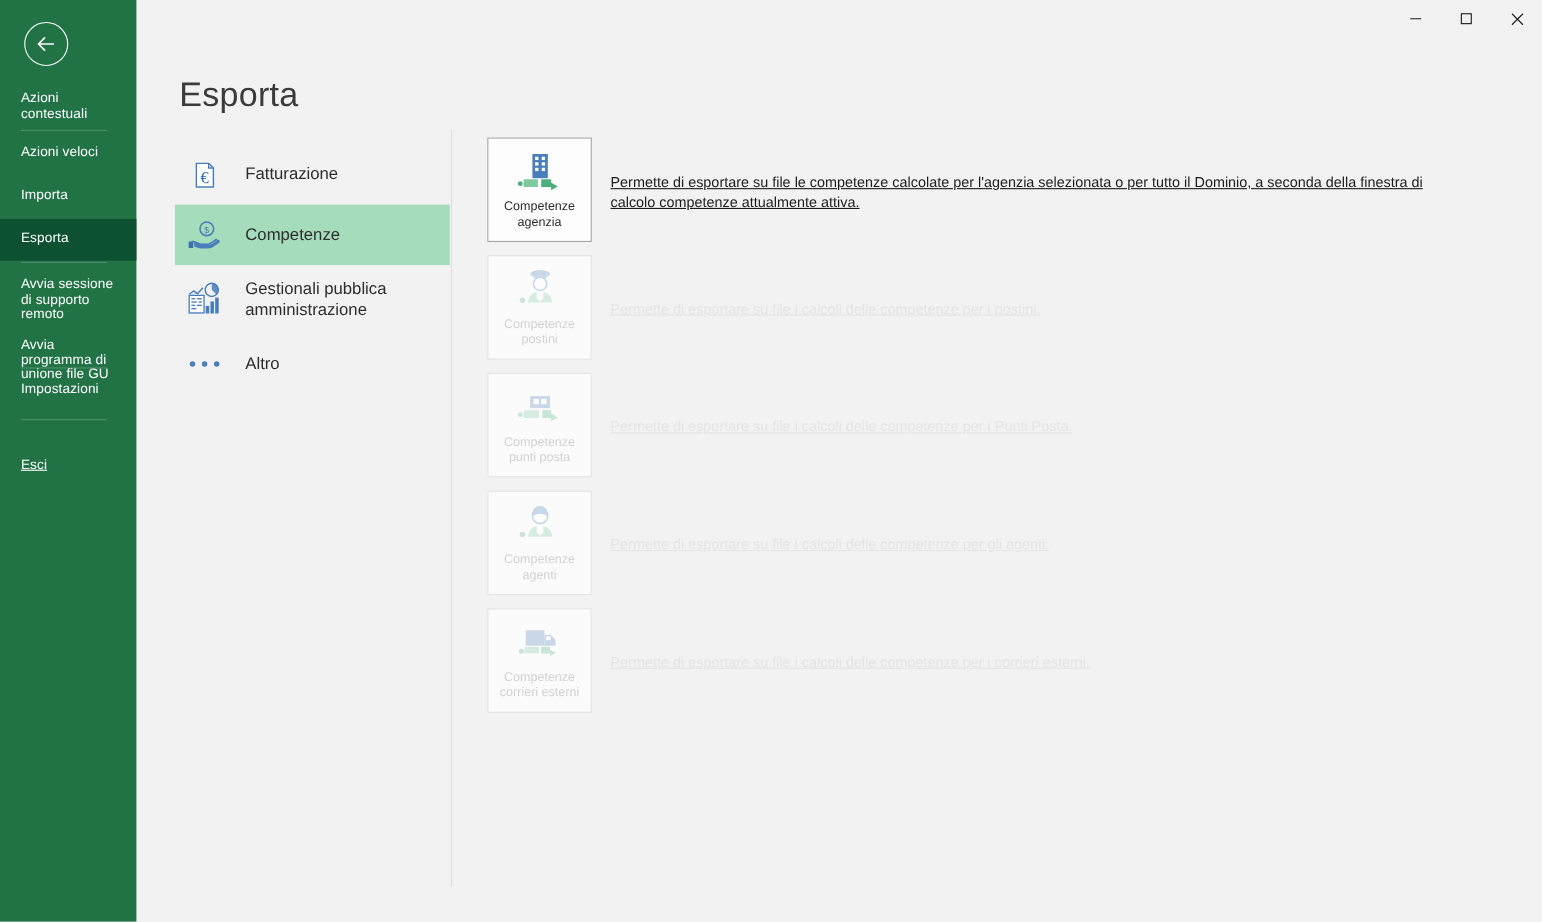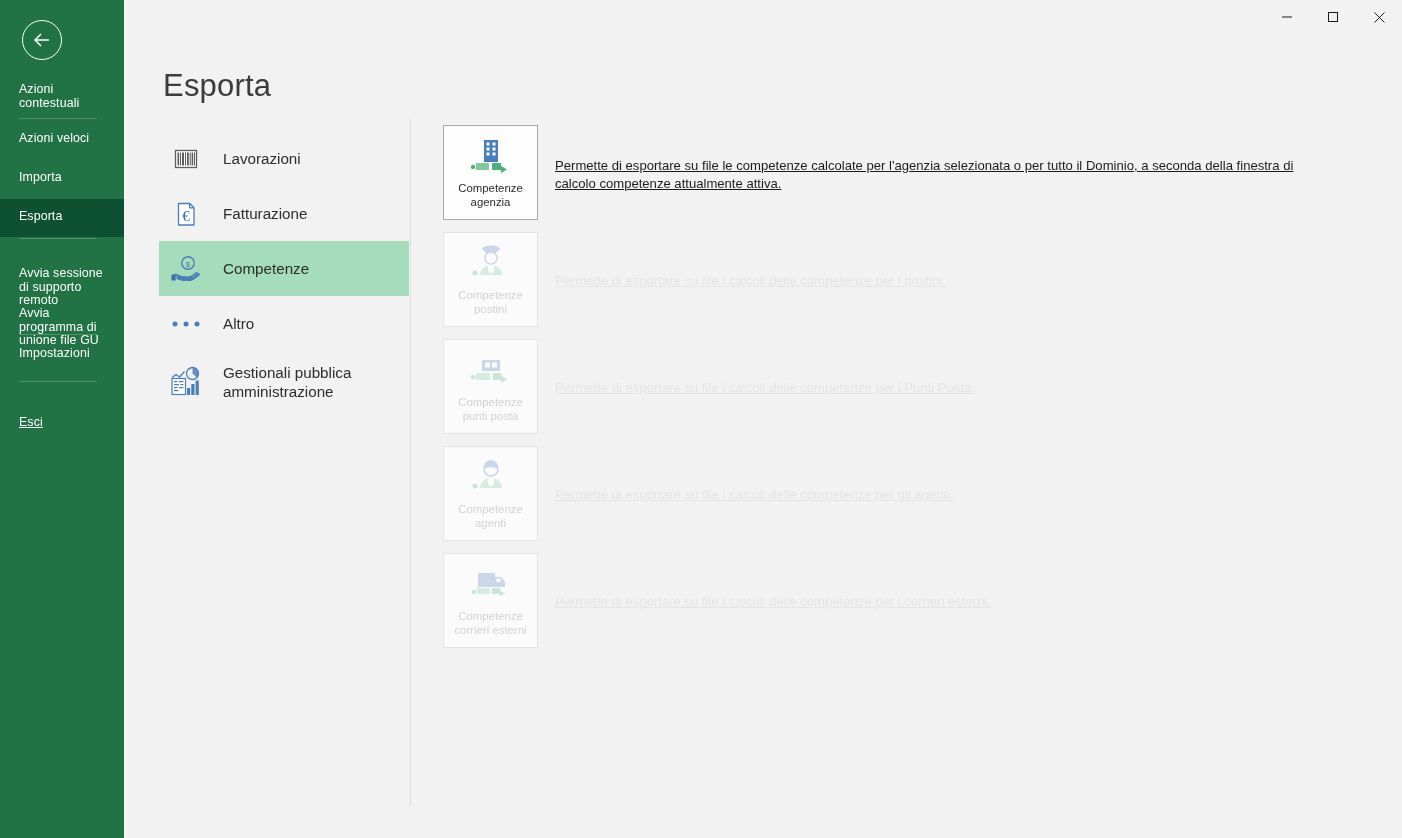--- a/index.html
+++ b/index.html
@@ -214,51 +214,33 @@
 
     <div class="side-sep" style="top:118px"></div>
     <div class="side-sep" style="top:238px"></div>
     <div class="side-sep" style="top:334px"></div>
     <div class="side-sep" style="top:381px"></div>
 
     <div class="side-item" style="top:83px">Azioni contestuali</div>
     <div class="side-item" style="top:132px">Azioni veloci</div>
     <div class="side-item" style="top:171px">Importa</div>
     <div class="side-item" style="top:210px">Esporta</div>
-    <div class="side-item" style="top:267px">Avvia sessione di supporto remoto</div>
+    <div class="side-item" style="top:252px">Avvia sessione di supporto remoto</div>
     <div class="side-item" style="top:307px">Avvia programma di unione file GU</div>
     <div class="side-item" style="top:347px">Impostazioni</div>
     <div class="side-item side-esci" style="top:396px">
       <u>Esci</u>
     </div>
   </div>
 
   <div id="page-title">Esporta</div>
 
   <div id="nav-list">
 
 
-    <div class="nav-item">
-      <span class="nav-icon">
-        <svg width="34" height="34" viewBox="0 0 34 34">
-          <rect x="6.5" y="8.5" width="21" height="17" fill="#ffffff" stroke="#5e5e5e" stroke-width="1.3"></rect>
-          <g fill="#5e5e5e">
-            <rect x="8.5" y="10.5" width="1.6" height="13"></rect>
-            <rect x="11" y="10.5" width="1" height="13"></rect>
-            <rect x="13" y="10.5" width="2" height="13"></rect>
-            <rect x="16" y="10.5" width="1" height="13"></rect>
-            <rect x="18" y="10.5" width="1.8" height="13"></rect>
-            <rect x="20.7" y="10.5" width="1" height="13"></rect>
-            <rect x="22.6" y="10.5" width="1.6" height="13"></rect>
-            <rect x="25" y="10.5" width="1" height="13"></rect>
-          </g>
-        </svg>
-      </span>
-      <span class="nav-label">Lavorazioni</span>
-    </div>
 
     <div class="nav-item">
       <span class="nav-icon">
         <svg width="34" height="34" viewBox="0 0 34 34">
           <path d="M9.5 6.5h11.2l4.3 4.3v17.2H9.5z" fill="#ffffff" stroke="#4a7ebb" stroke-width="1.3" stroke-linejoin="round"></path>
           <path d="M20.7 6.5v4.3h4.3" fill="none" stroke="#4a7ebb" stroke-width="1.3" stroke-linejoin="round"></path>
           <text x="17" y="24" font-family="Liberation Serif, serif" font-size="15" fill="#2e6db4" text-anchor="middle">€</text>
         </svg>
       </span>
       <span class="nav-label">Fatturazione</span>
@@ -268,31 +250,20 @@
       <span class="nav-icon">
         <svg width="36" height="34" viewBox="0 0 36 34">
           <circle cx="20" cy="11" r="6.2" fill="none" stroke="#4a7ebb" stroke-width="1.4"></circle>
           <text x="20" y="15" font-family="Liberation Sans, sans-serif" font-size="8" fill="#4a7ebb" text-anchor="middle">$</text>
           <path d="M7 22.5c3 0 4.5 2.5 8 2.5h6c1.6 0 2.8-.6 4.3-1.8l3.3-2.6" fill="none" stroke="#4a7ebb" stroke-width="1.5" stroke-linecap="round"></path>
           <path d="M8.5 22.8c3.5-.3 5 2.4 8.5 2.4h5.6c1.5 0 2.6-.6 4-1.7l2.8-2.3c.8-.6 1.9-.4 2.3.4.4.8 0 1.7-.8 2.3l-4.2 3c-1.9 1.4-3.4 2-5.6 2h-6.2c-2.8 0-4-1.6-6.4-1.6z" fill="#4a7ebb"></path>
           <rect x="3.5" y="22.5" width="4.2" height="6" rx=".6" fill="#3d6fa8"></rect>
         </svg>
       </span>
       <span class="nav-label">Competenze</span>
-    </div>
-
-    <div class="nav-item">
-      <span class="nav-icon">
-        <svg width="34" height="12" viewBox="0 0 34 12">
-          <circle cx="6" cy="6" r="2.5" fill="#4a7ebb"></circle>
-          <circle cx="17" cy="6" r="2.5" fill="#4a7ebb"></circle>
-          <circle cx="28" cy="6" r="2.5" fill="#4a7ebb"></circle>
-        </svg>
-      </span>
-      <span class="nav-label">Altro</span>
     </div>
 
     <div class="nav-item tall">
       <span class="nav-icon">
         <svg width="36" height="36" viewBox="0 0 36 36">
           <circle cx="24.5" cy="9.5" r="6" fill="none" stroke="#4a7ebb" stroke-width="1.3"></circle>
           <path d="M24.5 9.5V3.5a6 6 0 0 1 4.3 10.2z" fill="#4a7ebb" opacity=".85"></path>
           <path d="M4 13.5l4-3 3.5 2.5 5-5.5" fill="none" stroke="#4a7ebb" stroke-width="1.3" stroke-linejoin="round"></path>
           <rect x="4" y="14.5" width="13.5" height="16" fill="#ffffff" stroke="#4a7ebb" stroke-width="1.2"></rect>
           <g fill="#4a7ebb">
@@ -306,20 +277,31 @@
           </g>
           <g fill="#4a7ebb">
             <rect x="19" y="24" width="3.2" height="7"></rect>
             <rect x="23.3" y="20" width="3.2" height="11"></rect>
             <rect x="27.6" y="16.5" width="3.2" height="14.5"></rect>
           </g>
         </svg>
       </span>
       <span class="nav-label">Gestionali pubblica amministrazione</span>
     </div>
+
+    <div class="nav-item">
+      <span class="nav-icon">
+        <svg width="34" height="12" viewBox="0 0 34 12">
+          <circle cx="6" cy="6" r="2.5" fill="#4a7ebb"></circle>
+          <circle cx="17" cy="6" r="2.5" fill="#4a7ebb"></circle>
+          <circle cx="28" cy="6" r="2.5" fill="#4a7ebb"></circle>
+        </svg>
+      </span>
+      <span class="nav-label">Altro</span>
+    </div>
   </div>
 
   <div id="v-divider"></div>
 
   <div id="cards">
 
     <div class="card-row">
       <div class="tile">
         <span class="tile-icon">
           <svg width="46" height="42" viewBox="0 0 46 42">

